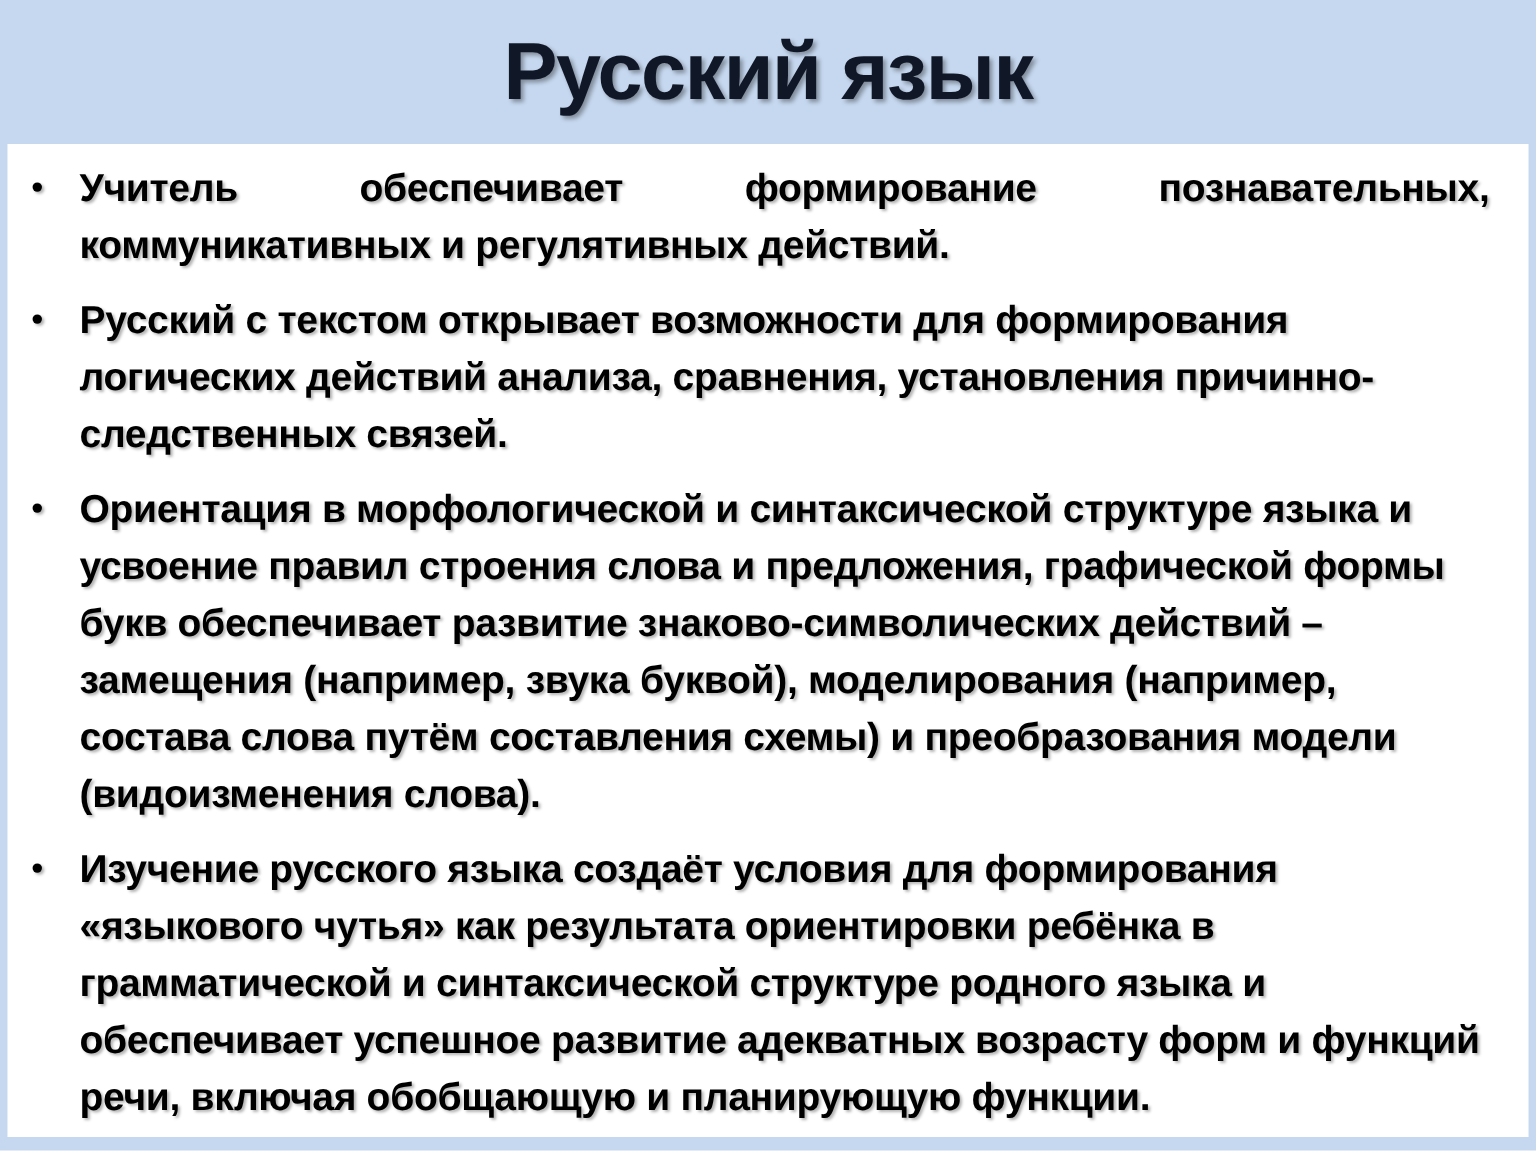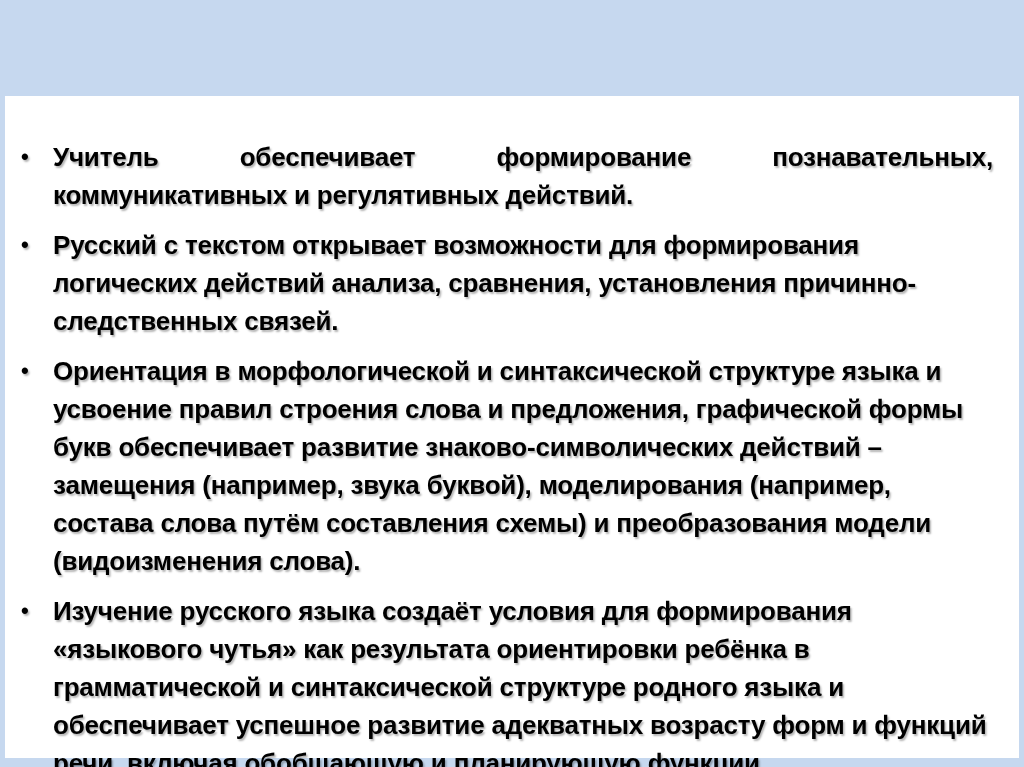--- a/index.html
+++ b/index.html
@@ -38,26 +38,29 @@
     line-height: 38px;
     letter-spacing: -0.2px;
     color: var(--text, #000000);
     text-shadow: 1.5px 1.5px 2px rgba(0,0,0,0.3);
   }
   .bullets li .dot {
     position: absolute; left: 4px; top: 0;
     font-size: 22px; line-height: 38px;
   }
   .bullets li .text { display: block; }
-  .bullets li.justify .text { text-align: justify; margin-top: 32px; }
+  .bullets li.justify .text { text-align: justify; }
 </style>
 </head>
 <body>
 
 <div class="slide">
+  <header class="title-band">
+    <h1 class="slide-title">Русский язык</h1>
+  </header>
   <main class="content">
     <ul class="bullets" id="bullet-list">
         <li class="justify">
           <span class="dot">•</span>
           <span class="text">Учитель обеспечивает формирование познавательных, коммуникативных и регулятивных действий.</span>
         </li>
         <li>
           <span class="dot">•</span>
           <span class="text">Русский с текстом открывает возможности для формирования логических действий анализа, сравнения, установления причинно-следственных связей.</span>
         </li>

